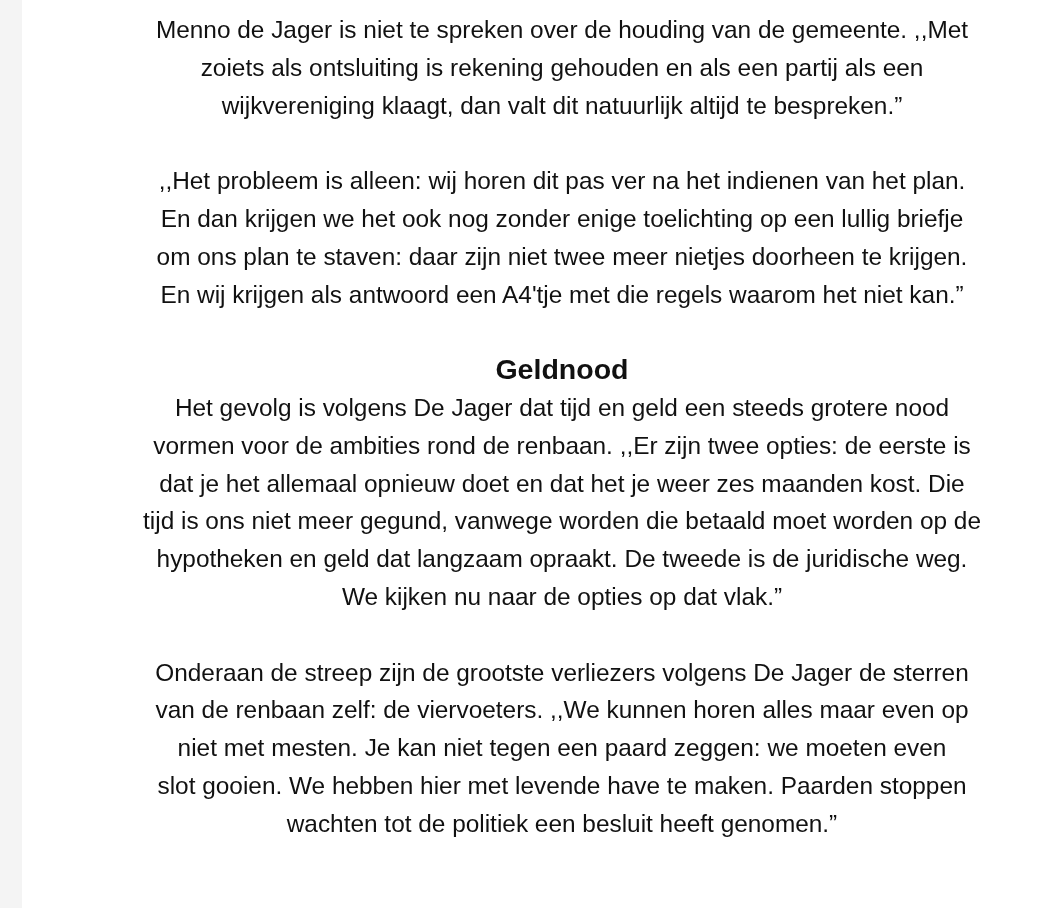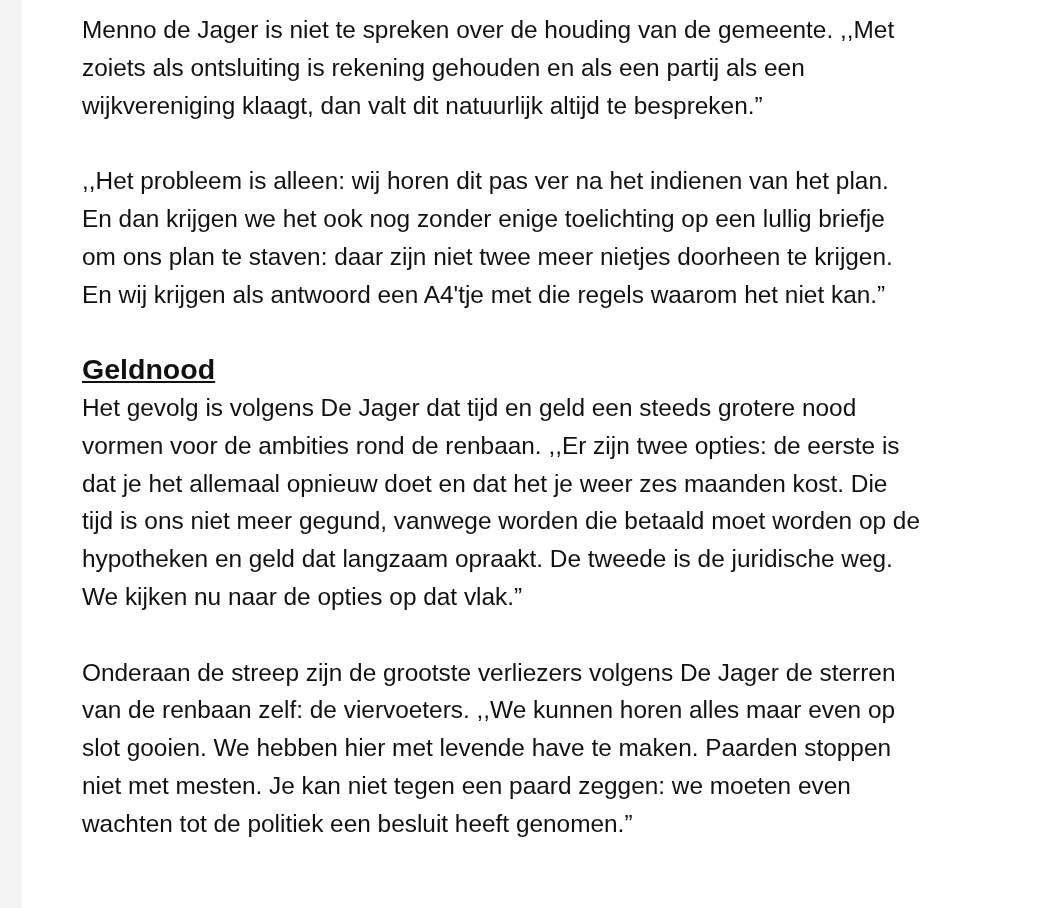--- a/index.html
+++ b/index.html
@@ -23,37 +23,37 @@
       height: 908px;
       background: #f4f4f4;
     }
     .article {
       position: absolute;
       left: 82px;
       top: 11px;
       width: 960px;
       font-size: 24.4px;
       line-height: 37.8px;
+      text-align: center;
     }
     .article p {
       margin: 0;
       white-space: nowrap;
     }
     .article .line {
       display: block;
       white-space: nowrap;
     }
     .gap {
       height: 37.8px;
     }
     .subhead {
       font-weight: bold;
       margin: 0;
       line-height: 37.8px;
-      text-decoration: underline;
     }
   </style>
 </head>
 <body>
 
 <div class="gutter"></div>
 
 <div class="article">
 
   <p>
@@ -82,18 +82,18 @@
     <span class="line">tijd is ons niet meer gegund, vanwege worden die betaald moet worden op de</span>
     <span class="line">hypotheken en geld dat langzaam opraakt. De tweede is de juridische weg.</span>
     <span class="line">We kijken nu naar de opties op dat vlak.”</span>
   </p>
 
   <div class="gap"></div>
 
   <p>
     <span class="line">Onderaan de streep zijn de grootste verliezers volgens De Jager de sterren</span>
     <span class="line">van de renbaan zelf: de viervoeters. ,,We kunnen horen alles maar even op</span>
+    <span class="line">niet met mesten. Je kan niet tegen een paard zeggen: we moeten even</span>
     <span class="line">slot gooien. We hebben hier met levende have te maken. Paarden stoppen</span>
-    <span class="line">niet met mesten. Je kan niet tegen een paard zeggen: we moeten even</span>
     <span class="line">wachten tot de politiek een besluit heeft genomen.”</span>
   </p>
 
 </div>
 
 </body></html>

